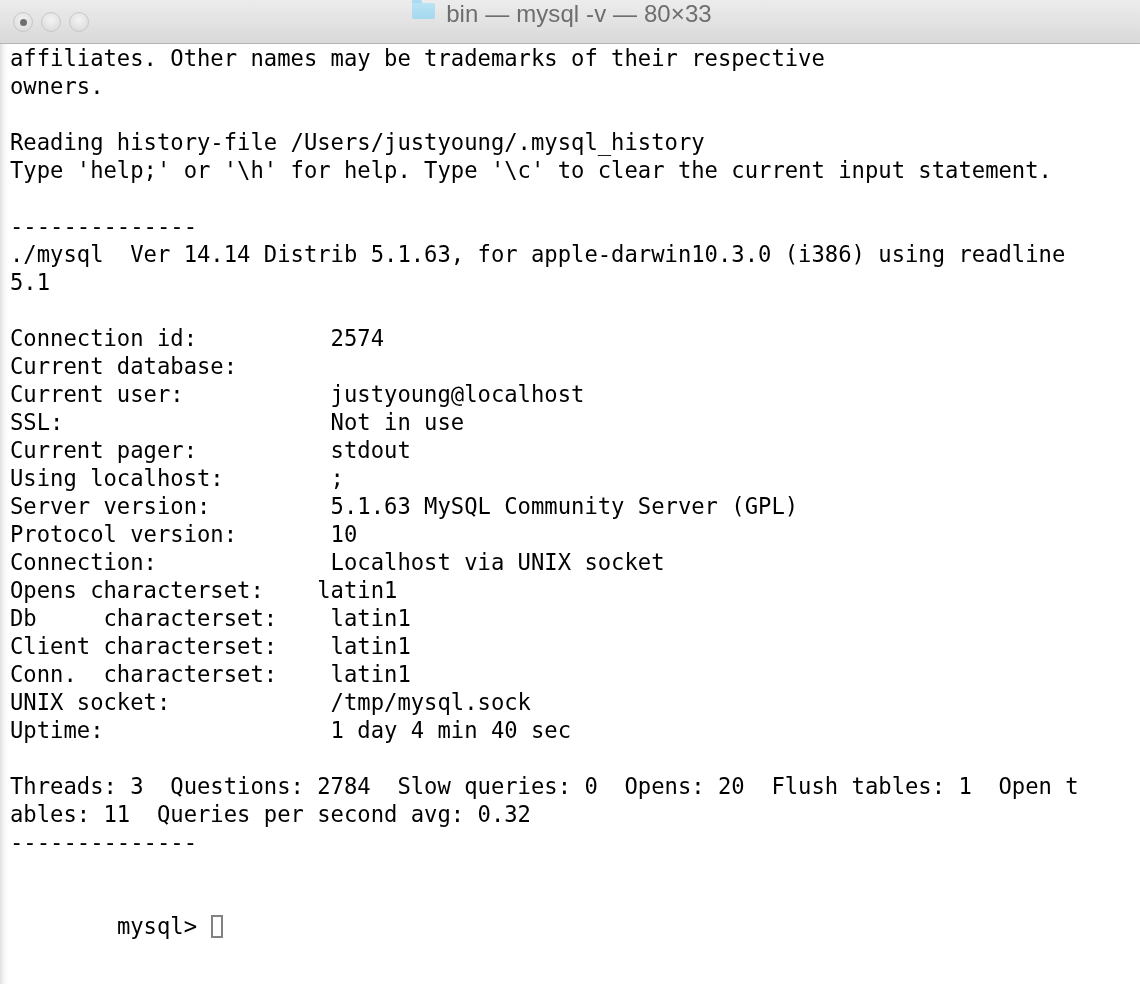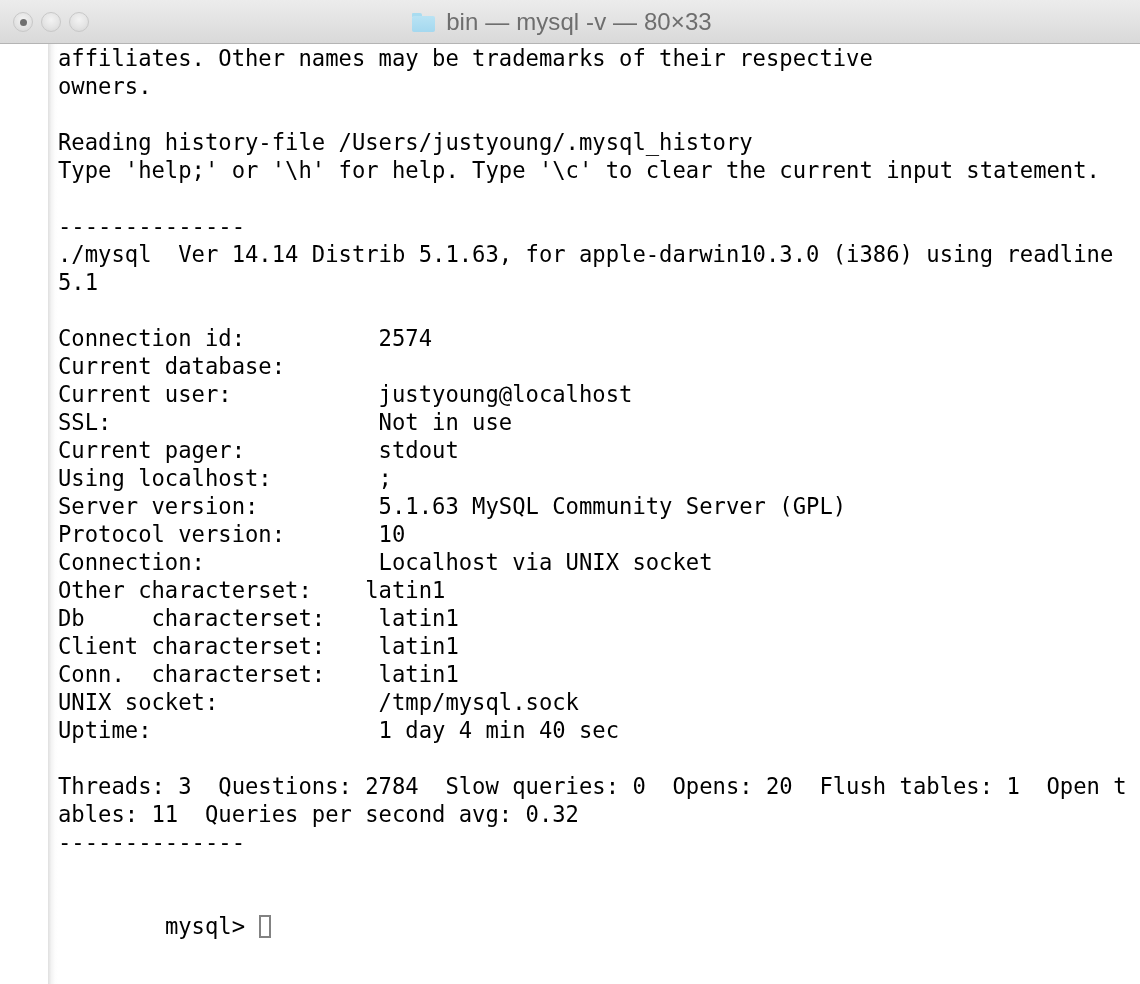--- a/index.html
+++ b/index.html
@@ -60,21 +60,20 @@
     background: #6f6f6f;
   }
 
   .title-wrap {
     position: absolute;
     left: 0;
     right: 16px;
     top: 0;
     height: 44px;
     display: flex;
-    align-items: center;
     justify-content: center;
     gap: 11px;
     pointer-events: none;
   }
   .folder-icon {
     width: 23px;
     height: 19px;
     position: relative;
     flex: 0 0 auto;
   }
@@ -103,21 +102,20 @@
     letter-spacing: 0.1px;
     white-space: pre;
   }
 
   
   .terminal {
     position: relative;
     height: 940px;
     background: #ffffff;
     overflow: hidden;
-    margin-left: 48px;
   }
   .edge-shadow {
     position: absolute;
     left: 0;
     top: 0;
     width: 10px;
     height: 100%;
     background: linear-gradient(to right, rgba(150,150,150,0.30) 0%, rgba(175,175,175,0.14) 35%, rgba(200,200,200,0.04) 70%, rgba(255,255,255,0) 100%);
     pointer-events: none;
     z-index: 3;
@@ -208,21 +206,21 @@
       <div class="line blank"></div>
       <div class="line">Connection id:          2574</div>
       <div class="line">Current database:</div>
       <div class="line">Current user:           justyoung@localhost</div>
       <div class="line">SSL:                    Not in use</div>
       <div class="line">Current pager:          stdout</div>
       <div class="line">Using localhost:        ;</div>
       <div class="line">Server version:         5.1.63 MySQL Community Server (GPL)</div>
       <div class="line">Protocol version:       10</div>
       <div class="line">Connection:             Localhost via UNIX socket</div>
-      <div class="line">Other characterset:    latin1</div>
+      <div class="line">Opens characterset:    latin1</div>
       <div class="line">Db     characterset:    latin1</div>
       <div class="line">Client characterset:    latin1</div>
       <div class="line">Conn.  characterset:    latin1</div>
       <div class="line">UNIX socket:            /tmp/mysql.sock</div>
       <div class="line">Uptime:                 1 day 4 min 40 sec</div>
       <div class="line blank"></div>
       <div class="line">Threads: 3  Questions: 2784  Slow queries: 0  Opens: 20  Flush tables: 1  Open t</div>
       <div class="line">ables: 11  Queries per second avg: 0.32</div>
       <div class="line">--------------</div>
       <div class="line blank"></div>

